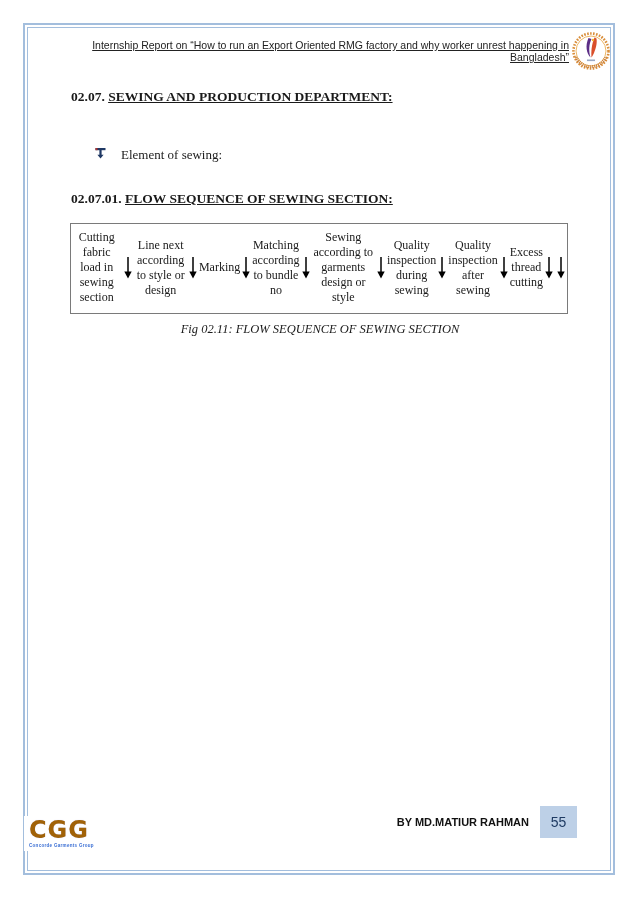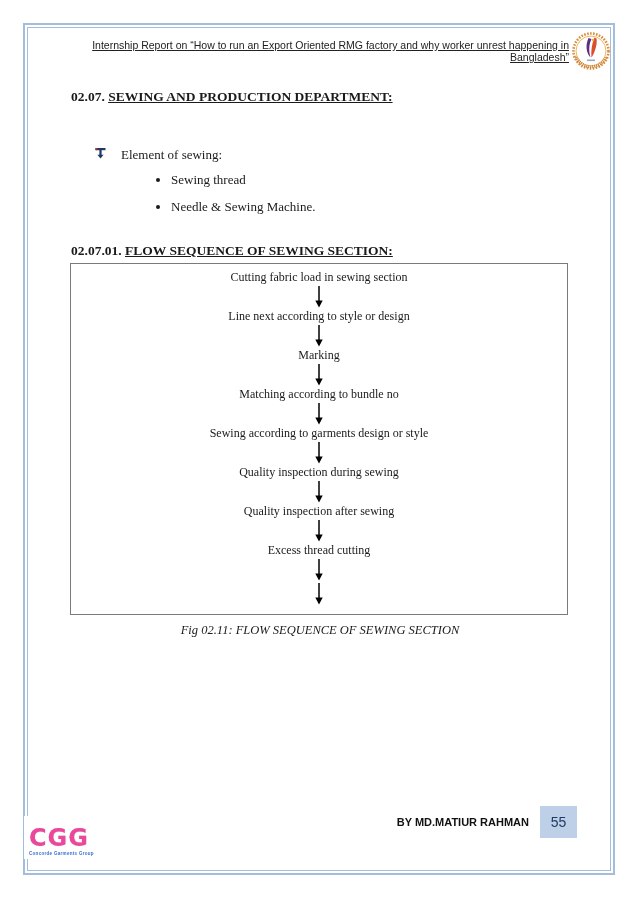--- a/index.html
+++ b/index.html
@@ -21,37 +21,37 @@
   .h2{margin-top:28px;font-size:13.5px;font-weight:bold;}
   .h1 .u,.h2 .u{text-decoration:underline;}
   .para{margin-top:15px;font-size:13px;}
   
   .blist{margin-top:42px;margin-left:24px;}
   .bhead{display:flex;align-items:flex-start;gap:15px;font-size:13px;}
   .bhead svg{flex:0 0 auto;}
   ul.sub{margin:9px 0 0 0;padding-left:76px;}
   ul.sub li{font-size:13px;margin-bottom:11px;}
   
-  .flow-box{margin-top:4px;margin-left:-1px;width:498px;box-sizing:border-box;
+  .flow-box{margin-top:16px;margin-left:-1px;width:498px;box-sizing:border-box;
             border:1.5px solid #7a7a7a;padding:6px 0 8px 0;
-            display:flex;flex-direction:column;align-items:center;}
+            display:flex;flex-direction:row;align-items:center;}
   .flow-step{font-size:12px;line-height:15px;text-align:center;}
   .flow-arrow-row{height:22px;line-height:0;margin:1px 0;}
   .caption{width:498px;text-align:center;font-style:italic;font-size:12.5px;margin-top:8px;}
   
   .footer{position:absolute;right:61px;top:806px;display:flex;align-items:center;gap:11px;}
   .author{font-family:"Liberation Sans",sans-serif;font-weight:bold;font-size:11px;color:#111;}
   .pagenum{width:37px;height:32px;background:#bdd0e7;display:flex;align-items:center;
            justify-content:center;font-family:"Liberation Sans",sans-serif;
            font-size:14px;color:#1f3b63;}
   
   .cgg{position:absolute;left:24px;top:816px;background:#fff;padding:2px 5px 3px 5px;}
   .cgg-text{font-family:"DejaVu Sans",sans-serif;font-weight:bold;font-size:24px;
-            line-height:24px;color:#ec4899;letter-spacing:1px;
-            text-shadow:0 0 1px #cfcff5;margin-top:8px;}
+            line-height:24px;color:#a16207;letter-spacing:1px;
+            text-shadow:0 0 1px #cfcff5;}
   .cgg-tag{font-family:"Liberation Sans",sans-serif;font-size:4.5px;font-weight:bold;
            color:#3b6fd4;margin-top:1px;letter-spacing:.3px;white-space:nowrap;}
 </style>
 </head>
 <body>
 
 <div class="page">
   <div class="frame"></div>
 
   <div class="content">
@@ -79,24 +79,20 @@
     <div class="blist">
       <div class="bhead">
         <svg width="11" height="12" viewBox="0 0 11 12">
           <rect x="0.5" y="1" width="10" height="2.2" fill="#1f3864"></rect>
           <rect x="0.5" y="1" width="2" height="2.2" fill="#a33"></rect>
           <rect x="4.4" y="2" width="2.2" height="6.5" fill="#1f3864"></rect>
           <polygon points="2.4,7.8 8.6,7.8 5.5,11.5" fill="#1f3864"></polygon>
         </svg>
         <span>Element of sewing:</span>
       </div>
-      <ul class="sub">
-          <li>Sewing thread</li>
-          <li>Needle &amp; Sewing Machine.</li>
-        </ul>
     </div>
 
     <div class="h2">
       <span>02.07.01.</span>
       <span class="u">FLOW SEQUENCE OF SEWING SECTION:</span>
     </div>
 
     <div class="flow-box">
         <div class="flow-step">Cutting fabric load in sewing section</div>
         <div class="flow-arrow-row"><svg width="12" height="22" viewBox="0 0 12 22">

